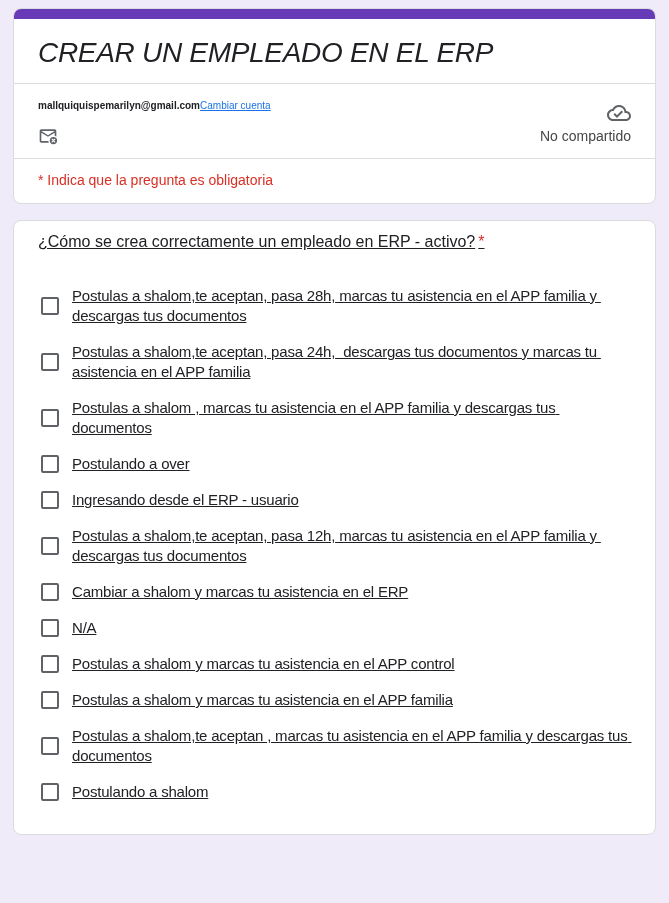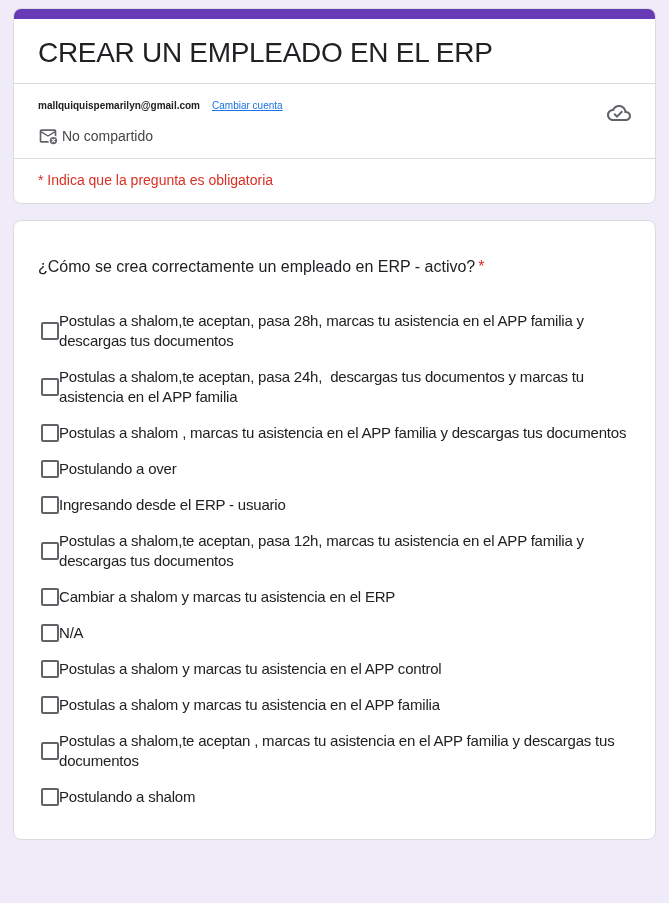--- a/index.html
+++ b/index.html
@@ -30,21 +30,21 @@
     background: var(--card-bg);
     border: 1px solid var(--card-border);
     border-radius: 8px;
     overflow: hidden;
   }
   .header-card { margin-bottom: 16px; }
   .accent-bar {
     height: 10px;
     background: var(--primary);
   }
-  .title-block { padding: 16px 30px 12px 24px; }
+  .title-block { padding: 16px 30px 12px 24px; font-style: italic; }
   .form-title {
     margin: 0;
     font-size: 28px;
     font-weight: 400;
     line-height: 36px;
     letter-spacing: -0.3px;
     color: var(--text);
   }
   .divider { height: 1px; background: var(--card-border); }
   .account-block {
@@ -52,60 +52,62 @@
     padding: 12px 24px 12px 24px;
   }
   .account-row {
     display: flex;
     align-items: center;
     line-height: 20px;
     font-size: 10px;
   }
   .email { font-weight: bold; color: var(--text); }
   .switch-account {
-    margin-left: 12px;
+    margin-left: 0;
     color: var(--link);
     cursor: pointer;
   }
   .cloud-icon {
     position: absolute;
     right: 24px;
     top: 17px;
     width: 24px;
     height: 24px;
     display: inline-flex;
   }
   .shared-row {
     margin-top: 10px;
     display: flex;
     align-items: center;
-    gap: 4px;
+    gap: 12px;
     line-height: 20px;
     font-size: 14px;
     color: #444746;
+    justify-content: space-between;
   }
   .mail-off-icon { width: 20px; height: 20px; display: inline-flex; }
   .required-block { padding: 12px 24px 14px 24px; }
   .required-note {
     font-size: 14px;
     line-height: 18px;
     color: var(--required);
   }
-  .question-card { padding: 34px 24px 24px 24px; }
+  .question-card { padding: 9px 24px 24px 24px; text-decoration: underline; }
   .question-title {
     font-size: 16px;
     line-height: 24px;
     color: var(--text);
     margin-bottom: 24px;
   }
   .req-star { color: var(--required); margin-left: 3px; }
   .options { margin-left: 3px; }
   .option-row {
     display: flex;
     align-items: center;
+    gap: 13px;
     padding: 8px 0;
     cursor: pointer;
   }
   .checkbox {
     flex: 0 0 auto;
     width: 18px;
     height: 18px;
     border: 2px solid var(--secondary);
     border-radius: 2px;
     background: var(--card-bg);

